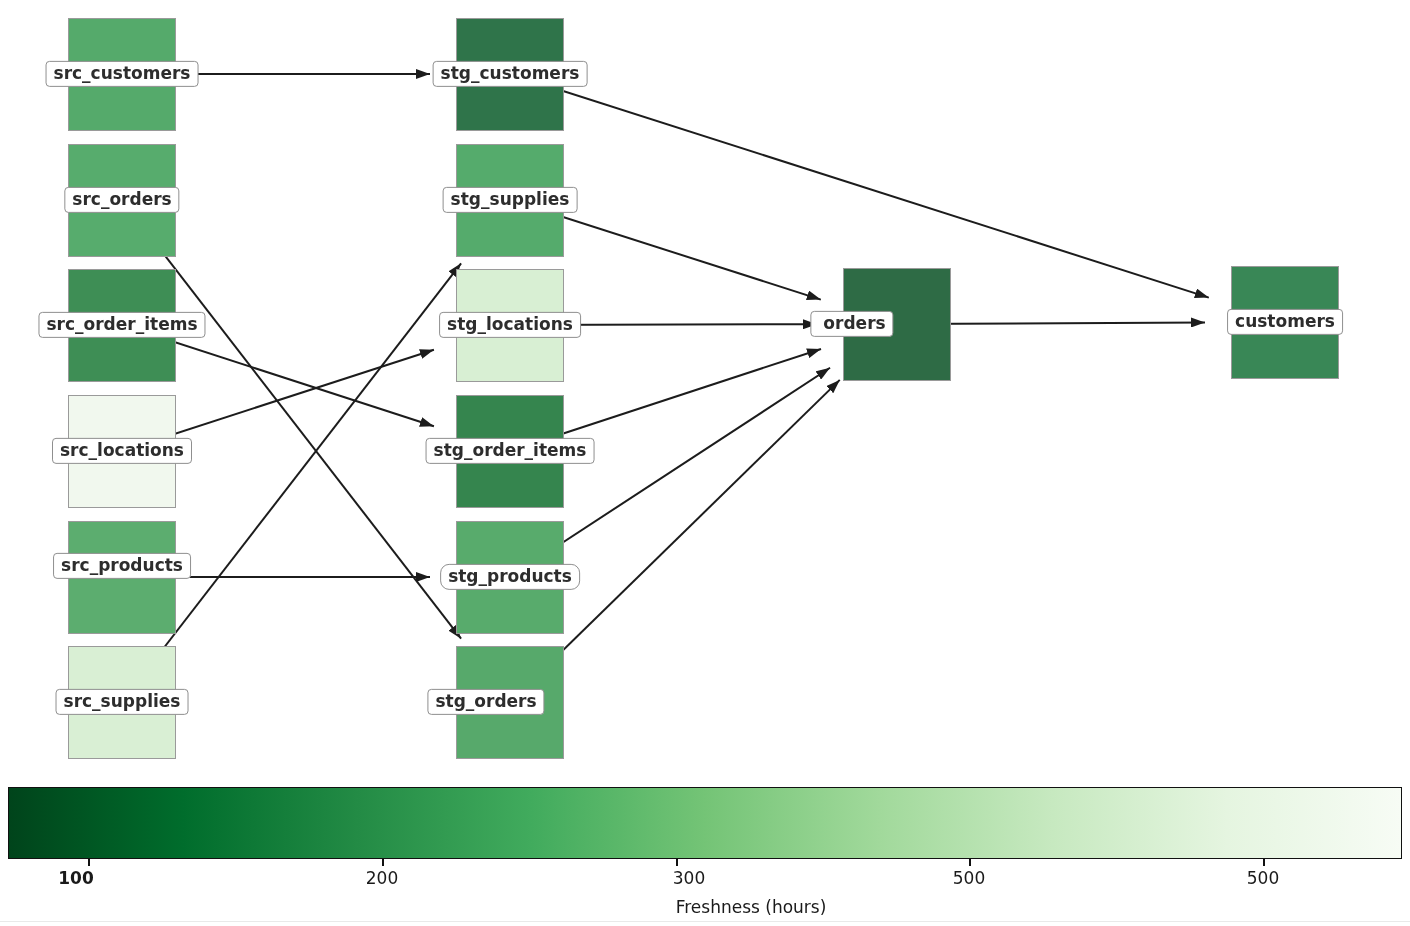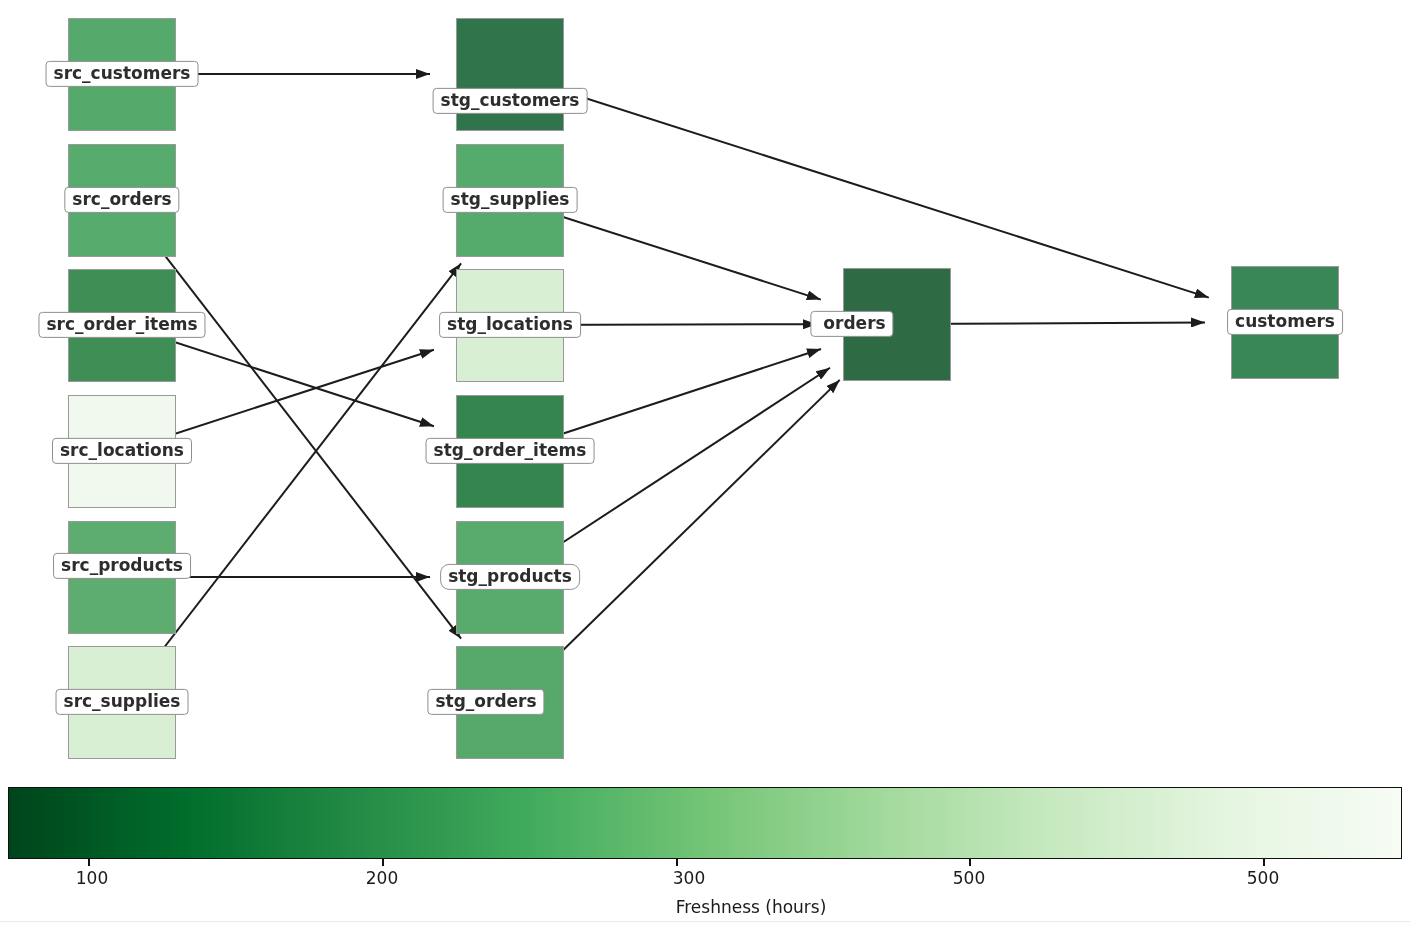--- a/index.html
+++ b/index.html
@@ -93,34 +93,34 @@
       <div class="node" style="left: 843px; top: 267.5px; width: 108px; height: 113px; background: rgb(46, 107, 69);"></div>
       <div class="node" style="left: 1231px; top: 265.5px; width: 108px; height: 113px; background: rgb(57, 135, 86);"></div>
     </div>
   <div id="label-group">
       <div class="nlabel" style="left: 122px; top: 74px;">src_customers</div>
       <div class="nlabel" style="left: 122px; top: 200px;">src_orders</div>
       <div class="nlabel" style="left: 122px; top: 325px;">src_order_items</div>
       <div class="nlabel" style="left: 122px; top: 451px;">src_locations</div>
       <div class="nlabel" style="left: 122px; top: 566px;">src_products</div>
       <div class="nlabel" style="left: 122px; top: 702px;">src_supplies</div>
-      <div class="nlabel" style="left: 510px; top: 74px; margin-top: 27px;">stg_customers</div>
+      <div class="nlabel" style="left: 510px; top: 74px;">stg_customers</div>
       <div class="nlabel" style="left: 510px; top: 200px;">stg_supplies</div>
       <div class="nlabel" style="left: 510px; top: 325px;">stg_locations</div>
       <div class="nlabel" style="left: 510px; top: 451px;">stg_order_items</div>
       <div class="nlabel" style="left: 510px; top: 577px; border-radius: 9px;">stg_products</div>
       <div class="nlabel" style="left: 486px; top: 702px;">stg_orders</div>
       <div class="nlabel" style="left: 852px; top: 324px; padding-left: 12px;">orders</div>
       <div class="nlabel" style="left: 1285px; top: 322px;">customers</div>
     </div>
 
   <div class="colorbar" id="cbar" style="left: 8px; top: 787px; width: 1394px; height: 72px; background: linear-gradient(to right, rgb(0, 68, 27) 0%, rgb(0, 109, 44) 12.5%, rgb(35, 139, 69) 25%, rgb(65, 171, 93) 37.5%, rgb(116, 196, 118) 50%, rgb(161, 217, 155) 62.5%, rgb(199, 233, 192) 75%, rgb(229, 245, 224) 87.5%, rgb(247, 252, 245) 100%);"></div>
   <div id="cb-tick-group">
       <div class="cb-tick" style="left: 88px; top: 859px;"></div>
-      <div class="cb-ticklabel" style="left: 92px; top: 868px;">100</div>
+      <div class="cb-ticklabel" style="left: 76px; top: 868px; font-weight: bold;">100</div>
       <div class="cb-tick" style="left: 382px; top: 859px;"></div>
       <div class="cb-ticklabel" style="left: 382px; top: 868px;">200</div>
       <div class="cb-tick" style="left: 676px; top: 859px;"></div>
       <div class="cb-ticklabel" style="left: 676px; top: 868px; margin-left: 13px;">300</div>
       <div class="cb-tick" style="left: 969px; top: 859px;"></div>
       <div class="cb-ticklabel" style="left: 969px; top: 868px;">500</div>
       <div class="cb-tick" style="left: 1263px; top: 859px;"></div>
       <div class="cb-ticklabel" style="left: 1263px; top: 868px;">500</div>
     </div>
   <div class="cb-label" id="cb-axis-label" style="left: 705px; top: 897px;">Freshness (hours)</div>

